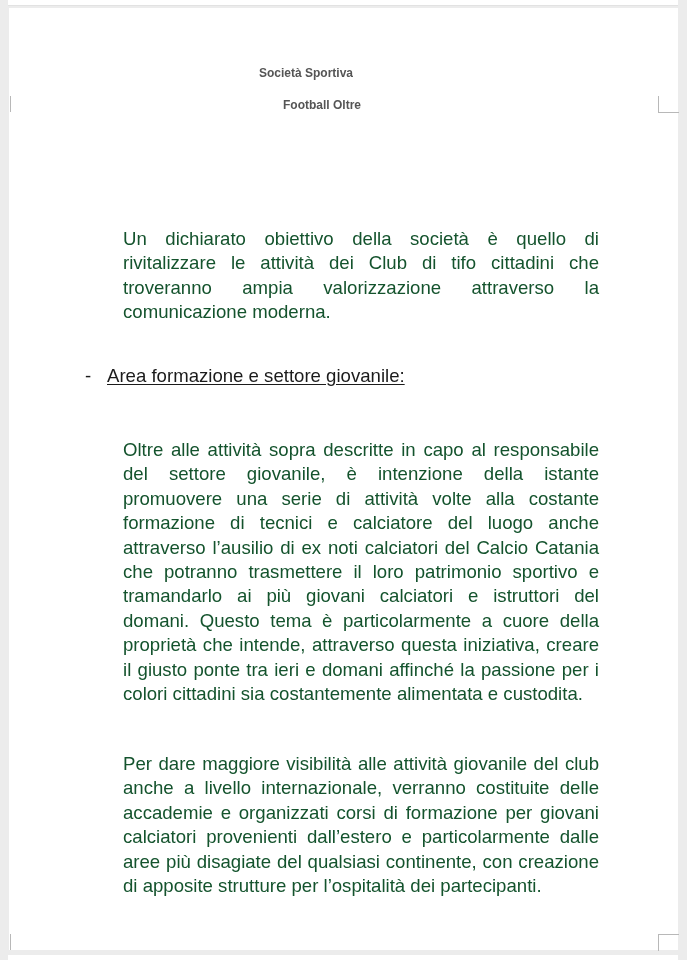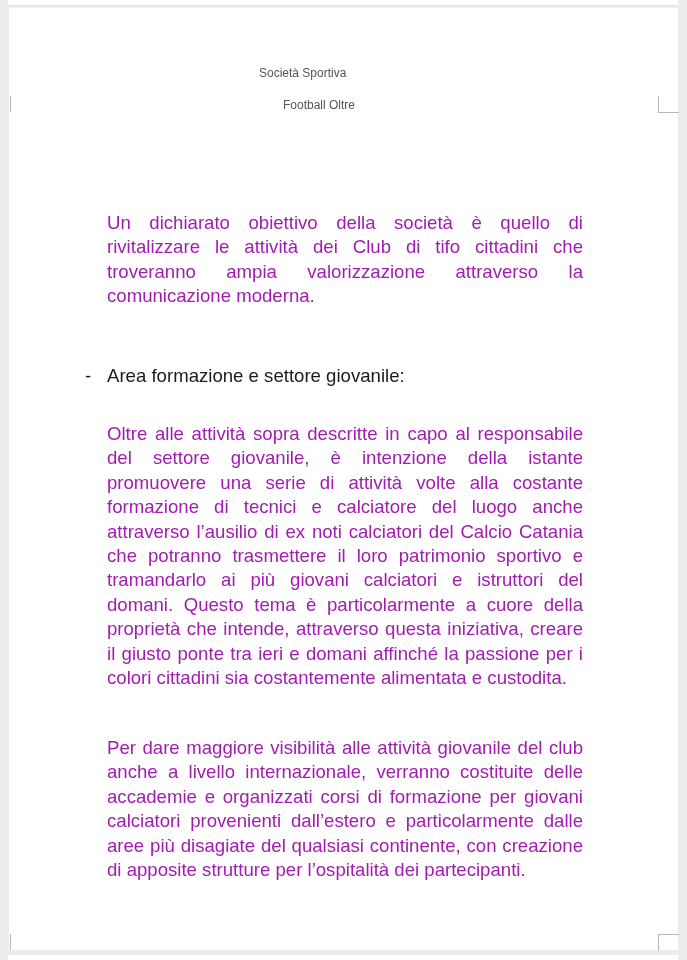--- a/index.html
+++ b/index.html
@@ -20,40 +20,40 @@
       position: absolute; left: 8px; top: 955px; width: 670px; height: 5px;
       background: #ffffff;
     }
     .mark { position: absolute; border-color: #b8b8b8; border-style: solid; border-width: 0; }
     .mark-tl { left: 1px; top: 88px; width: 0; height: 16px; border-left-width: 1px; }
     .mark-tr { left: 649px; top: 88px; width: 20px; height: 16px; border-left-width: 1px; border-bottom-width: 1px; }
     .mark-bl { left: 1px; top: 926px; width: 0; height: 16px; border-left-width: 1px; }
     .mark-br { left: 649px; top: 926px; width: 20px; height: 16px; border-left-width: 1px; border-top-width: 1px; }
 
     .header-line {
-      position: absolute; font-size: 12px; color: #555555; white-space: nowrap;
+      position: absolute; font-size: 12px; color: #555555; white-space: nowrap; font-weight: bold;
     }
     .header-line-1 { left: 250px; top: 58px; }
     .header-line-2 { left: 274px; top: 90px; }
 
     .para {
       position: absolute; left: 98px; width: 476px;
-      font-size: 18.6px; line-height: 24.4px; color: #a21caf;
-      text-align: justify; margin: 0;
+      font-size: 18.6px; line-height: 24.4px; color: #14532d;
+      text-align: justify; margin: 16px;
     }
     .para-1 { top: 203px; }
     .para-2 { top: 414px; }
     .para-3 { top: 728px; }
 
     .bullet-dash {
       position: absolute; left: 76px; top: 357px; font-size: 18.6px; color: #1b1b1b;
     }
     .section-heading {
       position: absolute; left: 98px; top: 357px; font-size: 18.6px; color: #1b1b1b;
-      text-underline-offset: 2px; white-space: nowrap;
+      text-decoration: underline; text-underline-offset: 2px; white-space: nowrap;
     }
   </style>
 </head>
 <body>
 
 <div class="prev-page-edge"></div>
 
 <div class="page">
   <div class="mark mark-tl"></div>
   <div class="mark mark-tr"></div>

